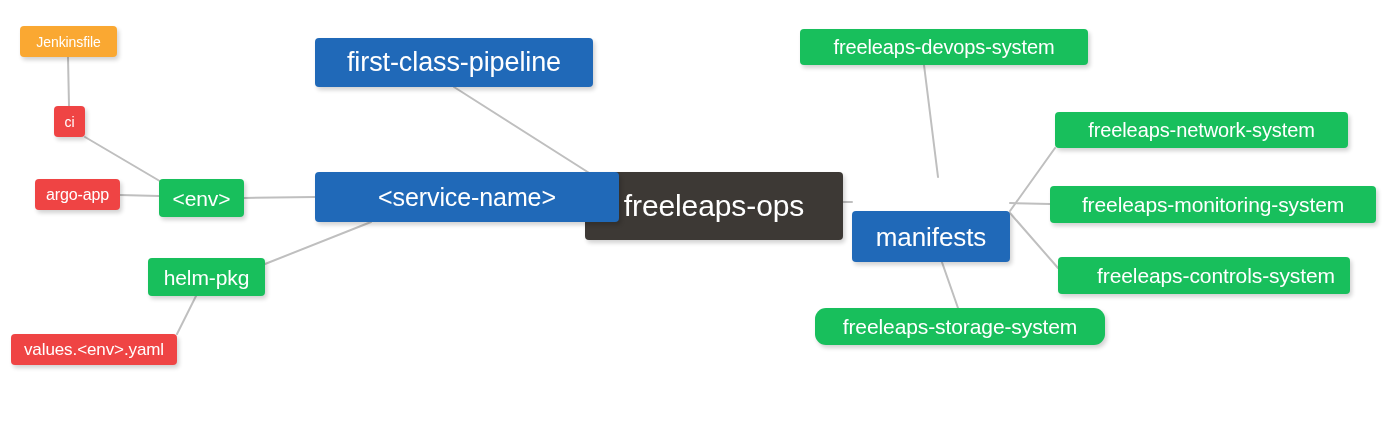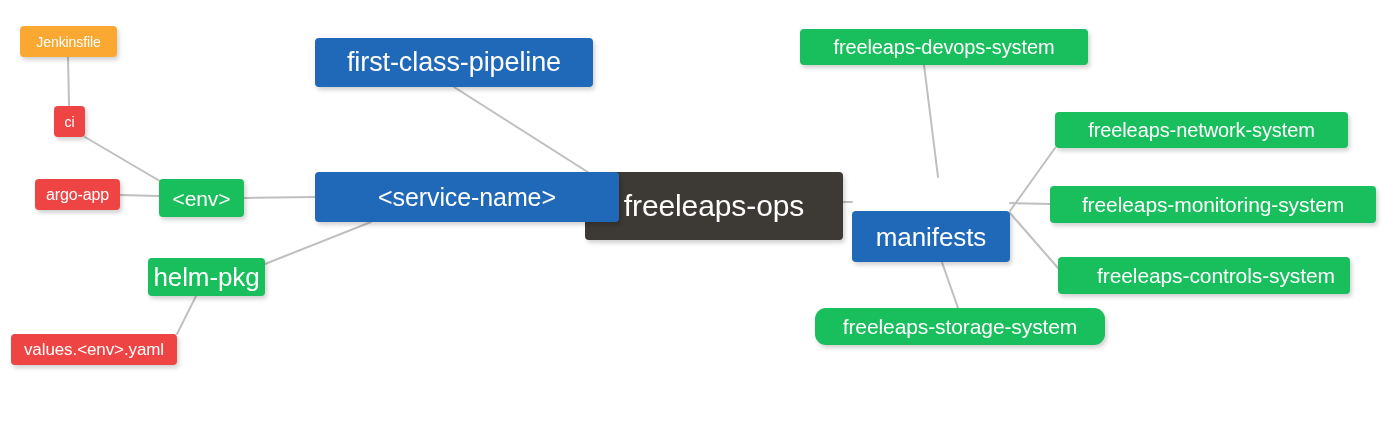--- a/index.html
+++ b/index.html
@@ -64,21 +64,21 @@
       <path d="M 930,228 L 958,308" stroke="#bfbfbf" stroke-width="2" fill="none" stroke-linecap="round"></path>
     </svg>
   <div id="node-layer">
       <div class="node node-root" style="left: 585px; top: 172px; width: 258px; height: 68px; font-size: 30px;">freeleaps-ops</div>
       <div class="node node-blue" style="left: 315px; top: 172px; width: 304px; height: 50px; font-size: 25px;">&lt;service-name&gt;</div>
       <div class="node node-blue" style="left: 315px; top: 38px; width: 278px; height: 49px; font-size: 27px;">first-class-pipeline</div>
       <div class="node node-green" style="left: 159px; top: 179px; width: 85px; height: 38px; font-size: 21px;">&lt;env&gt;</div>
       <div class="node node-red" style="left: 54px; top: 106px; width: 31px; height: 31px; font-size: 14px;">ci</div>
       <div class="node node-orange" style="left: 20px; top: 26px; width: 97px; height: 31px; font-size: 14px;">Jenkinsfile</div>
       <div class="node node-red" style="left: 35px; top: 179px; width: 85px; height: 31px; font-size: 16px;">argo-app</div>
-      <div class="node node-green" style="left: 148px; top: 258px; width: 117px; height: 38px; font-size: 26px;">helm-pkg</div>
+      <div class="node node-green" style="left: 148px; top: 258px; width: 117px; height: 38px; font-size: 21px;">helm-pkg</div>
       <div class="node node-red" style="left: 11px; top: 334px; width: 166px; height: 31px; font-size: 17px;">values.&lt;env&gt;.yaml</div>
       <div class="node node-blue" style="left: 852px; top: 177px; width: 158px; height: 51px; font-size: 26px; margin-top: 34px;">manifests</div>
       <div class="node node-green" style="left: 800px; top: 29px; width: 288px; height: 36px; font-size: 20px;">freeleaps-devops-system</div>
       <div class="node node-green" style="left: 1055px; top: 112px; width: 293px; height: 36px; font-size: 20px;">freeleaps-network-system</div>
       <div class="node node-green" style="left: 1050px; top: 186px; width: 326px; height: 37px; font-size: 21px;">freeleaps-monitoring-system</div>
       <div class="node node-green" style="left: 1058px; top: 257px; width: 292px; height: 37px; font-size: 21px; padding-left: 24px;">freeleaps-controls-system</div>
       <div class="node node-green" style="left: 815px; top: 308px; width: 290px; height: 37px; font-size: 21px; border-radius: 11px;">freeleaps-storage-system</div>
     </div>
 </div>
 

